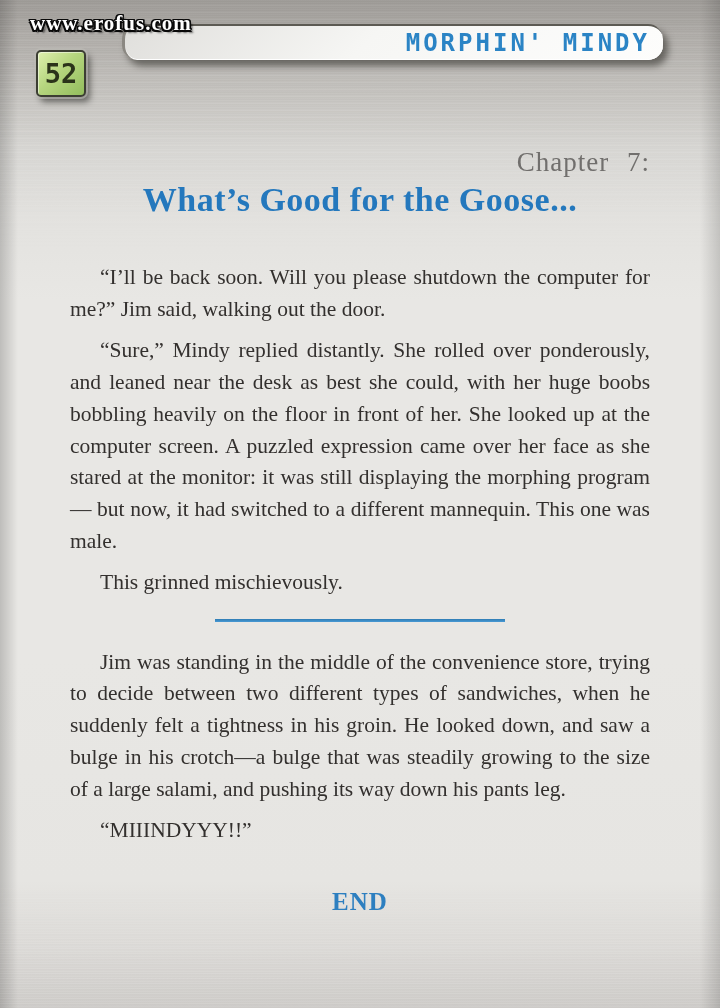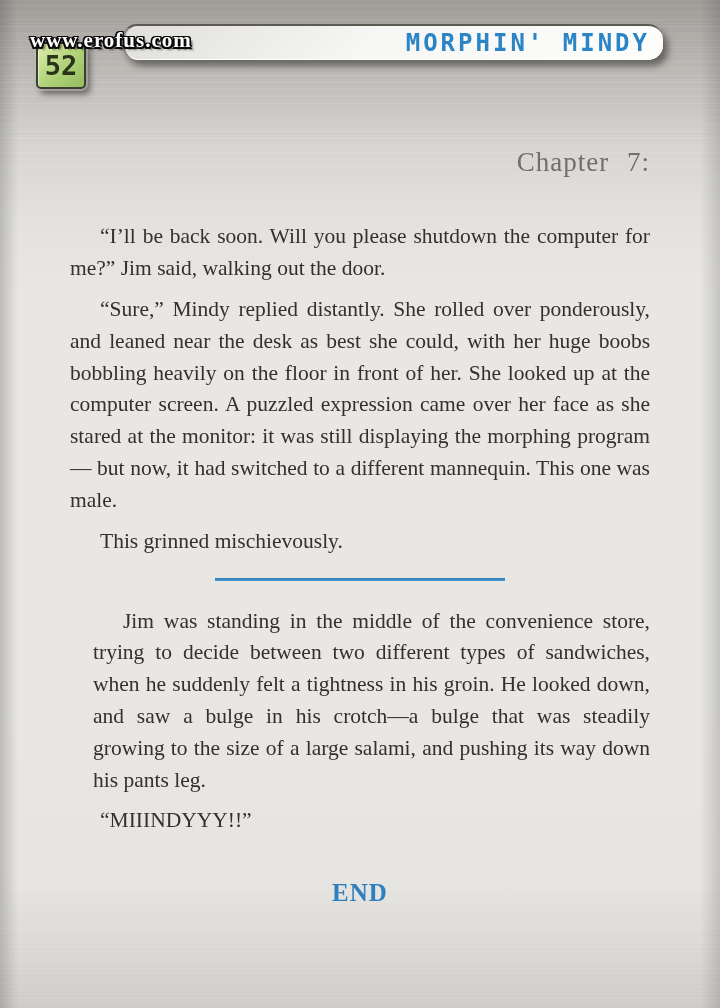--- a/index.html
+++ b/index.html
@@ -25,33 +25,33 @@
     content:"";position:absolute;left:0;bottom:0;width:720px;height:130px;pointer-events:none;
     background:repeating-linear-gradient(180deg,
       rgba(255,255,255,.25) 0px, rgba(120,116,110,.14) 2px,
       rgba(255,255,255,.14) 3px, rgba(130,126,120,.12) 5px);
     opacity:.45;
     -webkit-mask:linear-gradient(transparent, #000 70%);
     mask:linear-gradient(transparent, #000 70%);
   }
 
   .watermark{
-    position:absolute;left:30px;top:28px;z-index:5;
+    position:absolute;left:30px;top:11px;z-index:5;
     font-family:"Liberation Serif", serif;font-weight:bold;
     font-size:21px;letter-spacing:1px;color:#ffffff;
     text-shadow:
       -1.5px -1.5px 0 #0a0a0a, 1.5px -1.5px 0 #0a0a0a,
       -1.5px 1.5px 0 #0a0a0a, 1.5px 1.5px 0 #0a0a0a,
       -1.5px 0 0 #0a0a0a, 1.5px 0 0 #0a0a0a,
       0 -1.5px 0 #0a0a0a, 0 1.5px 0 #0a0a0a,
       3px 3px 2px rgba(0,0,0,.55);
   }
 
   .page-num-box{
-    position:absolute;left:36px;top:42px;width:46px;height:43px;z-index:4;
+    position:absolute;left:36px;top:50px;width:46px;height:43px;z-index:4;
     border:2px solid #3c3e33;border-radius:5px;
     background:linear-gradient(135deg,#dff0ae 0%,#b6d67f 45%,#93bd5d 100%);
     box-shadow:0 0 0 2px rgba(190,188,184,.6), 4px 5px 6px rgba(25,25,22,.55),
                inset 1px 1px 0 rgba(255,255,255,.5);
     display:flex;align-items:center;justify-content:center;
   }
   .page-num-box .num{
     font-family:"DejaVu Sans Mono", monospace;font-weight:bold;
     font-size:27px;color:#2b331a;line-height:1;
   }
@@ -81,21 +81,21 @@
   .chapter-title{
     margin-top:3px;text-align:center;font-weight:bold;
     font-size:34px;color:#2478bd;letter-spacing:.5px;line-height:1.12;
   }
   .story p{
     margin:9px 0 0 0;
     font-size:21.5px;line-height:1.48;text-align:justify;text-indent:30px;
     color:#33302e;
   }
   .story p.first{margin-top:43px;}
-  .story p.after-divider{margin-top:25px;margin-left:23px;}
+  .story p.after-divider{margin-top:25px;}
   .section-divider{
     height:3px;width:290px;margin:20px 0 0 145px;border:0;
     background:linear-gradient(180deg,#2e7cb4,#4a9ad4);
   }
   .end-label{
     margin-top:42px;text-align:center;font-weight:bold;
     font-size:25px;color:#2d7fc0;letter-spacing:1px;line-height:1.1;
   }
 </style>
 </head>
@@ -106,20 +106,21 @@
 <div class="page-num-box">
   <span class="num">52</span>
 </div>
 
 <div class="title-bar">
   <span class="title">MORPHIN' MINDY</span>
 </div>
 
 <div class="content">
   <div class="chapter-label">Chapter 7:</div>
+  <div class="chapter-title">What’s Good for the Goose...</div>
 
   <div class="story">
     <p class="first">“I’ll be back soon. Will you please shutdown the computer for me?” Jim said, walking out the door.</p>
     <p>“Sure,” Mindy replied distantly. She rolled over ponderously, and leaned near the desk as best she could, with her huge boobs bobbling heavily on the floor in front of her. She looked up at the computer screen. A puzzled expression came over her face as she stared at the monitor: it was still displaying the morphing program — but now, it had switched to a different mannequin. This one was male.</p>
     <p>This grinned mischievously.</p>
 
     <hr class="section-divider">
 
     <p class="after-divider">Jim was standing in the middle of the convenience store, trying to decide between two different types of sandwiches, when he suddenly felt a tightness in his groin. He looked down, and saw a bulge in his crotch—a bulge that was steadily growing to the size of a large salami, and pushing its way down his pants leg.</p>
     <p>“MIIINDYYY!!”</p>

